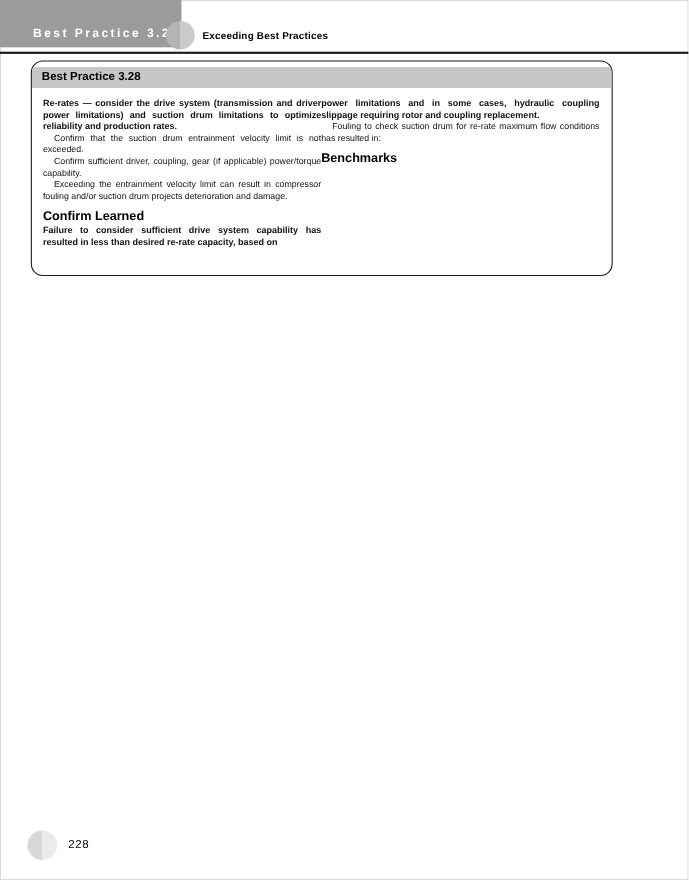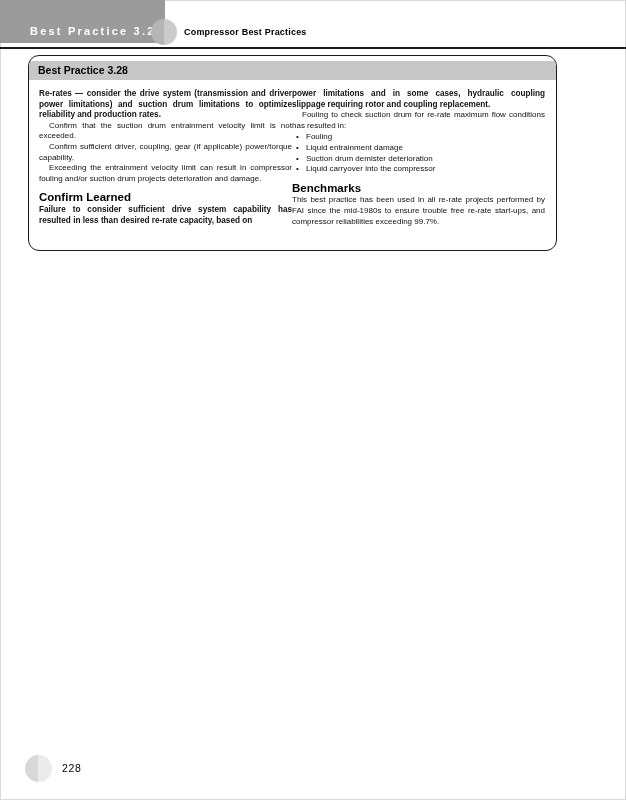--- a/index.html
+++ b/index.html
@@ -71,46 +71,39 @@
 </style>
 </head>
 <body>
 
 <div class="page-edge"></div>
 
 <div class="header-bar">
   <span class="header-bar-label">Best Practice 3.28</span>
 </div>
 <div class="header-circle"></div>
-<div class="header-book-title">Compressor Best Practices</div>
+<div class="header-book-title">Exceeding Best Practices</div>
 <div class="header-rule"></div>
 
 <div class="bp-box">
   <div class="bp-titlebar">Best Practice 3.28</div>
   <div class="bp-content">
 
     <div class="col">
       <p class="lead">Re-rates — consider the drive system (transmission and driver power limitations) and suction drum limitations to optimize reliability and production rates.</p>
       <p class="indent">Confirm that the suction drum entrainment velocity limit is not exceeded.</p>
       <p class="indent">Confirm sufficient driver, coupling, gear (if applicable) power/torque capability.</p>
       <p class="indent">Exceeding the entrainment velocity limit can result in compressor fouling and/or suction drum projects deterioration and damage.</p>
       <h3 class="section">Confirm Learned</h3>
       <p class="lead">Failure to consider sufficient drive system capability has resulted in less than desired re-rate capacity, based on</p>
     </div>
 
     <div class="col">
       <p class="lead">power limitations and in some cases, hydraulic coupling slippage requiring rotor and coupling replacement.</p>
       <p class="indent">Fouling to check suction drum for re-rate maximum flow conditions has resulted in:</p>
-      <ul class="bullets">
-        <li>Fouling</li>
-        <li>Liquid entrainment damage</li>
-        <li>Suction drum demister deterioration</li>
-        <li>Liquid carryover into the compressor</li>
-      </ul>
       <h3 class="section">Benchmarks</h3>
-      <p>This best practice has been used in all re-rate projects performed by FAI since the mid-1980s to ensure trouble free re-rate start-ups, and compressor reliabilities exceeding 99.7%.</p>
     </div>
 
   </div>
 </div>
 
 <div class="footer-circle"></div>
 <div class="footer-page-number">228</div>
 
 </body></html>

